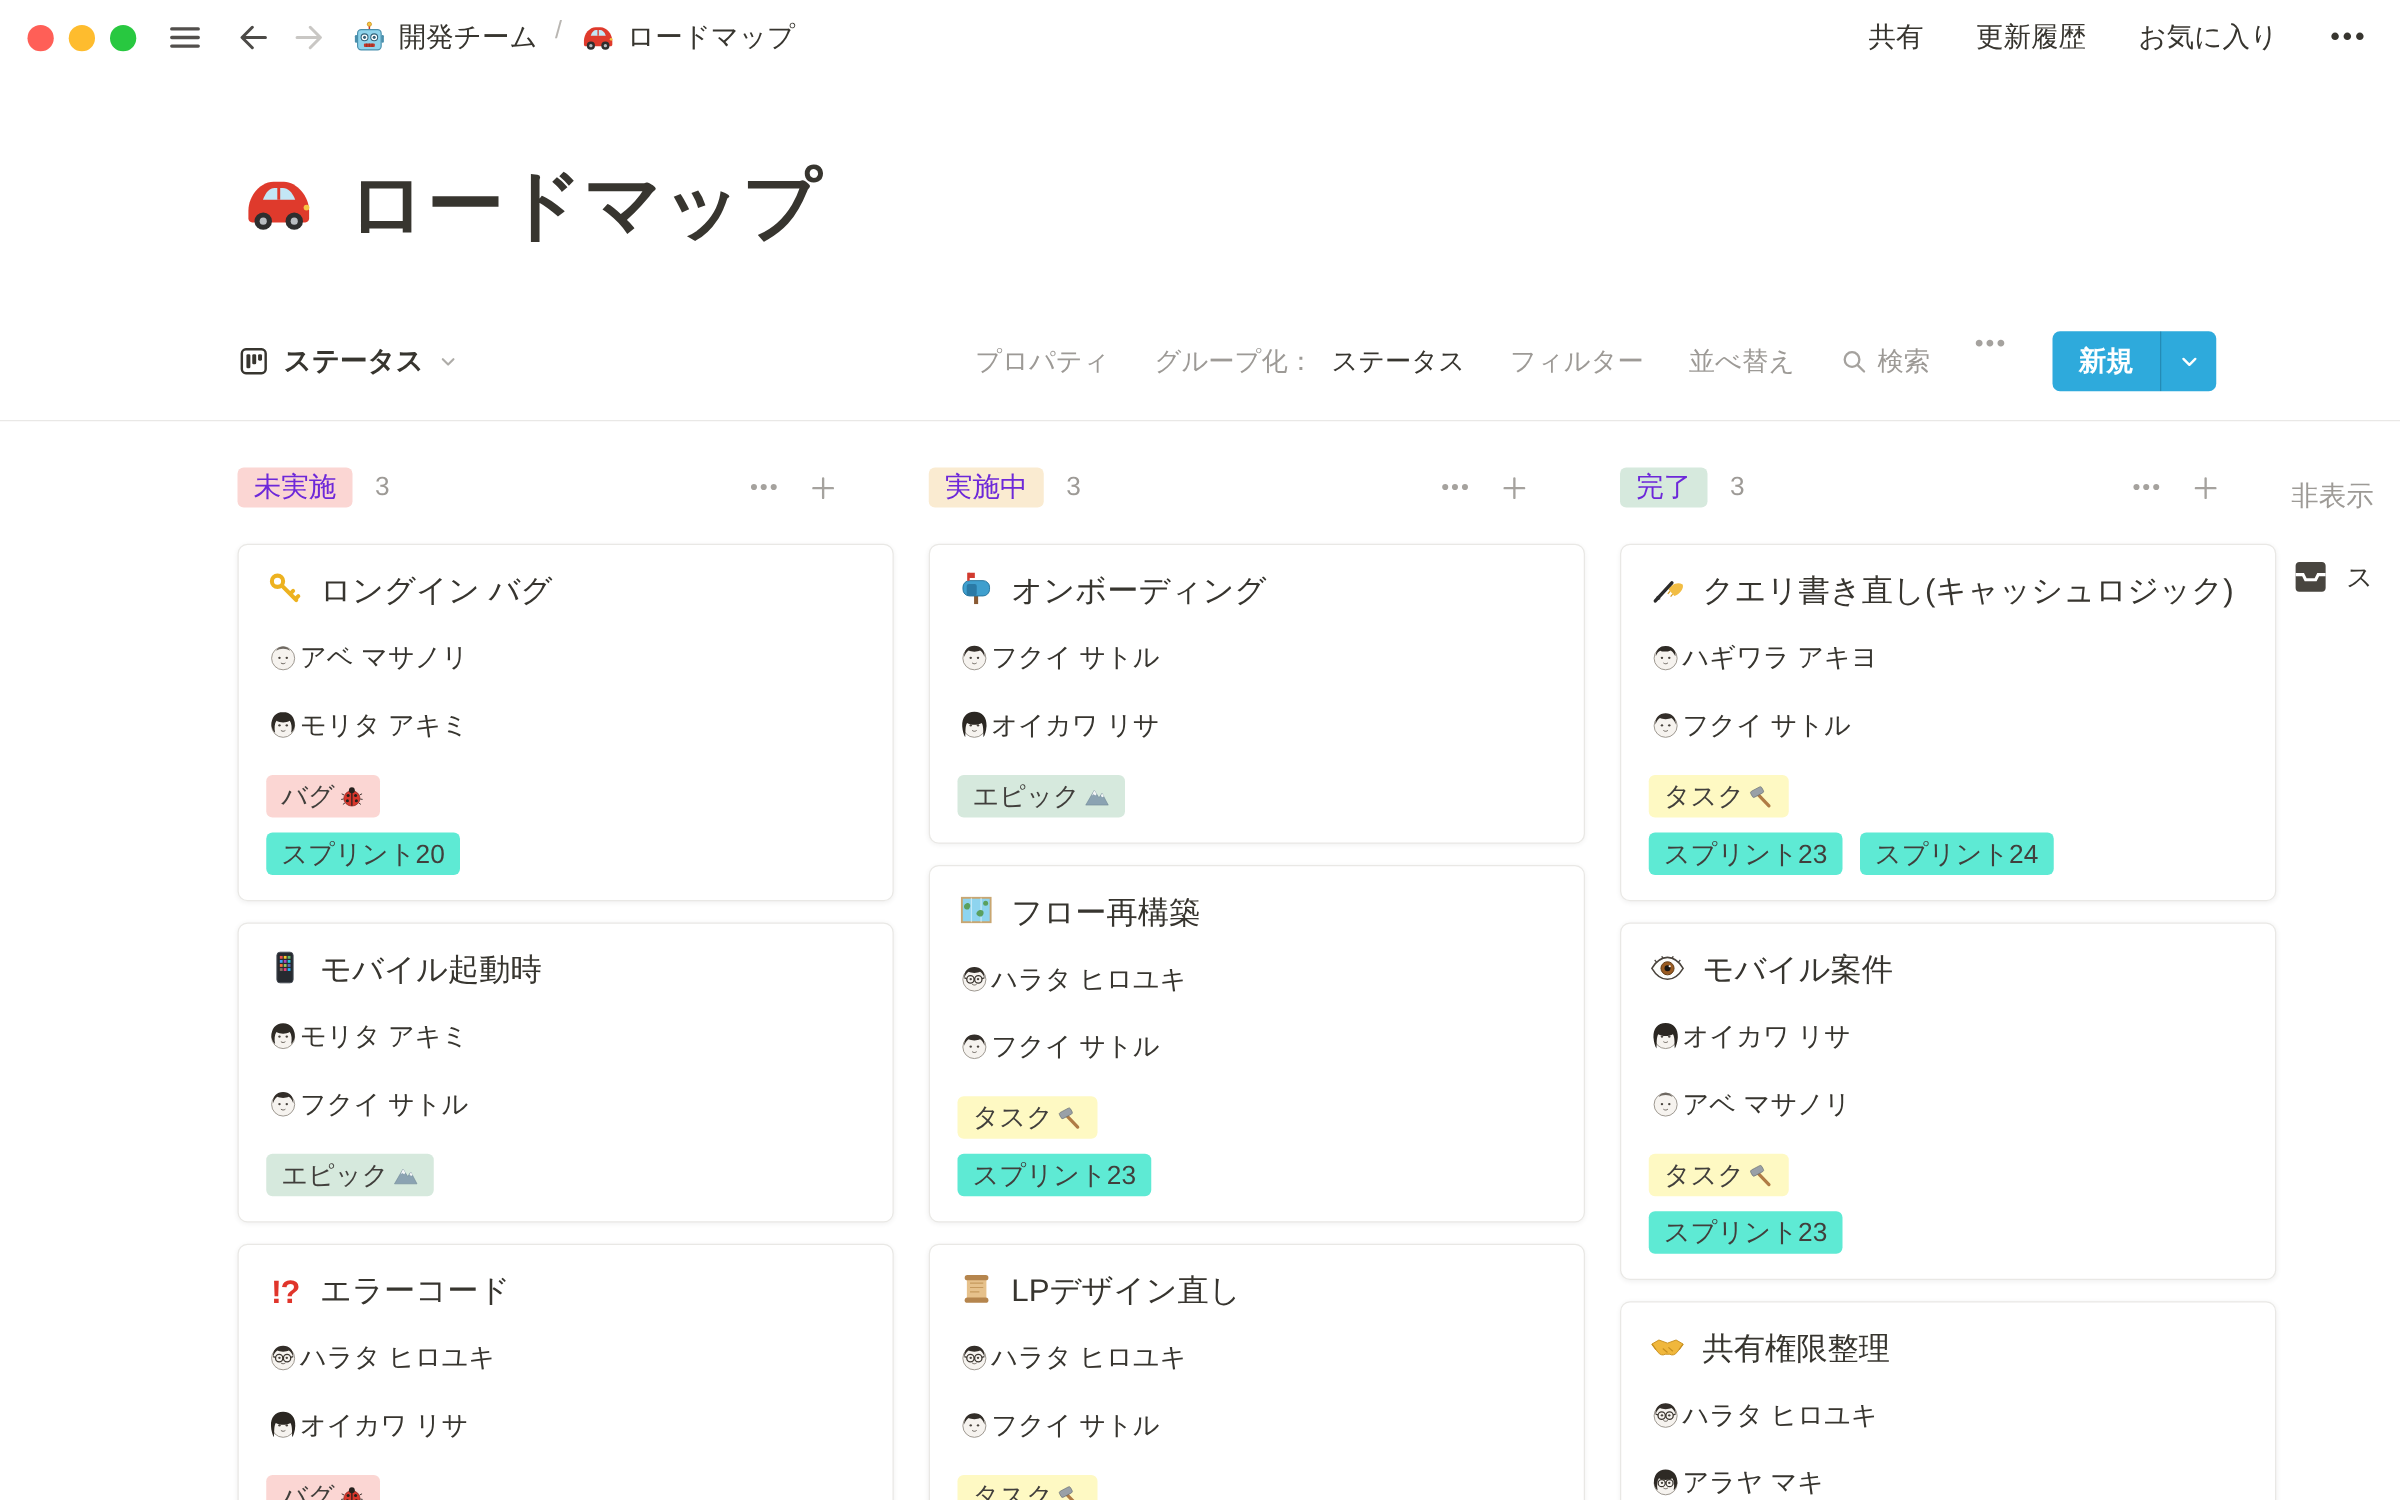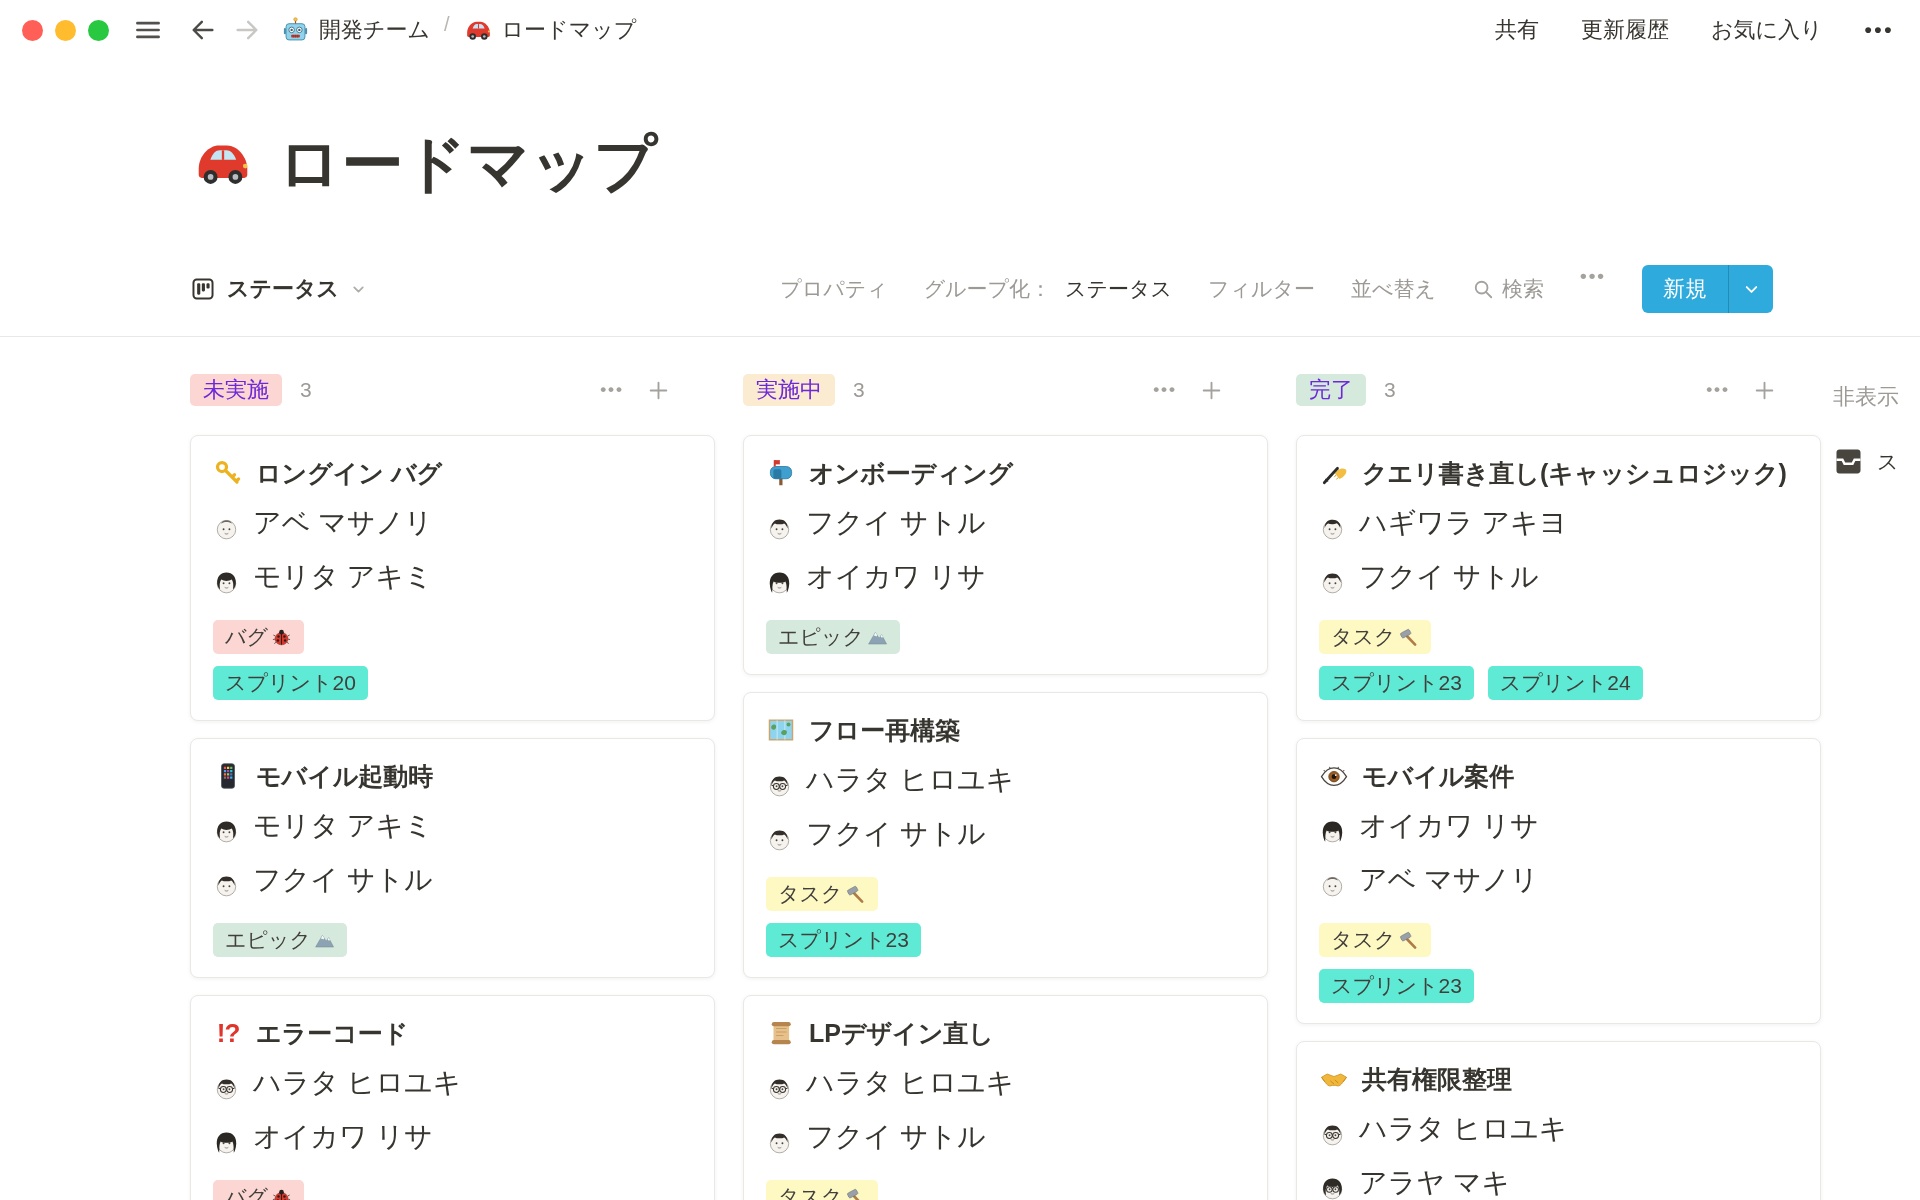--- a/index.html
+++ b/index.html
@@ -38,45 +38,45 @@
   .toolbar{margin-top:58px;display:flex;align-items:center;width:1583px;height:50px}
   .view-tab{display:flex;align-items:center;gap:11px;font-size:22px;font-weight:700;color:#37352f}
   .view-tab .vicon svg{width:26px;height:26px;color:#37352f}
   .view-tab .vchev svg{width:17px;height:17px;color:#aeaca8}
   .toolbar-right{margin-left:auto;display:flex;gap:36px;font-size:21px;color:#9d9a96}
   .tlink{display:flex;align-items:center;gap:8px;color:#9d9a96}
   .group-val{color:#37352f;font-weight:500;margin-left:6px}
   .dots-gray{font-weight:700;letter-spacing:2px;font-size:19px;color:#a5a29e}
   .search-ic svg{width:22px;height:22px;color:#a5a29e}
   .new-btn{display:flex;align-items:stretch;background:#2eaadc;border-radius:6px;overflow:hidden;color:#fff;height:48px}
-  .new-label{display:flex;align-items:center;padding:0 21px;font-size:22px;font-weight:400}
+  .new-label{display:flex;align-items:center;padding:0 21px;font-size:22px;font-weight:700}
   .new-chevron{display:flex;align-items:center;justify-content:center;width:44px;border-left:1px solid rgba(9,62,84,.28)}
   .new-chevron svg{width:19px;height:19px;color:#fff}
 
   .divider{height:1px;background:#e9e8e6;margin:22px 0 0 -190px;width:1920px}
 
   
   .board{display:flex;gap:28px;margin-top:37px}
   .column{width:525px;flex:none}
   .col-header{display:flex;align-items:center;height:32px;margin-bottom:29px;padding-right:44px}
   .badge{height:32px;display:inline-flex;align-items:center;padding:0 13px;border-radius:5px;font-size:22px;color:#6d28d9}
   .b-pink{background:#fbd6d3}.b-orange{background:#faebd1}.b-green{background:#d6e9dd}
   .count{margin-left:18px;font-size:21px;color:#9d9a96}
   .hsp{flex:1}
   .col-header .dots-gray{margin-right:22px;font-size:17px}
   .plusbtn svg{width:25px;height:25px;color:#a5a29e}
 
   .card{background:#fff;border:1px solid #e9e8e5;border-radius:8px;box-shadow:0 1px 4px rgba(15,15,15,.06);
         padding:20px 22px;margin-bottom:17px;cursor:pointer}
-  .card-title{display:flex;align-items:center;gap:13px;font-size:25px;font-weight:700;line-height:34px;margin-bottom:22px;white-space:nowrap}
+  .card-title{display:flex;align-items:flex-start;gap:13px;font-size:25px;font-weight:400;line-height:34px;margin-bottom:22px;white-space:nowrap}
   .cicon{width:30px;flex:none;display:flex;justify-content:center}
   .cicon svg{width:30px;height:30px}
   .bangbang{font-weight:800;color:#e0352b;font-size:26px;letter-spacing:-1px;text-align:center}
   .bangbang::before{content:"!?"}
-  .person{display:flex;align-items:flex-end;gap:13px;font-size:28px;height:30px;margin-bottom:24px}
+  .person{display:flex;align-items:flex-start;font-size:21px;height:30px;margin-bottom:24px}
   .person:last-child{margin-bottom:14px}
   .avatar svg{width:27px;height:27px}
   .tag-row{display:flex;gap:14px;margin-bottom:12px}
   .tag-row:last-child{margin-bottom:0}
   .tag{display:inline-flex;align-items:center;height:34px;padding:0 12px;border-radius:5px;font-size:21px;color:#413f3c;gap:3px}
   .t-pink{background:#fbd6d3}.t-orange{background:#fef9c3}.t-green{background:#d6e9dd}.t-gray{background:#5eead4}
   .tag svg{width:21px;height:21px}
 
   
   .hidden-col{position:absolute;top:382px;left:1833px;width:240px}

